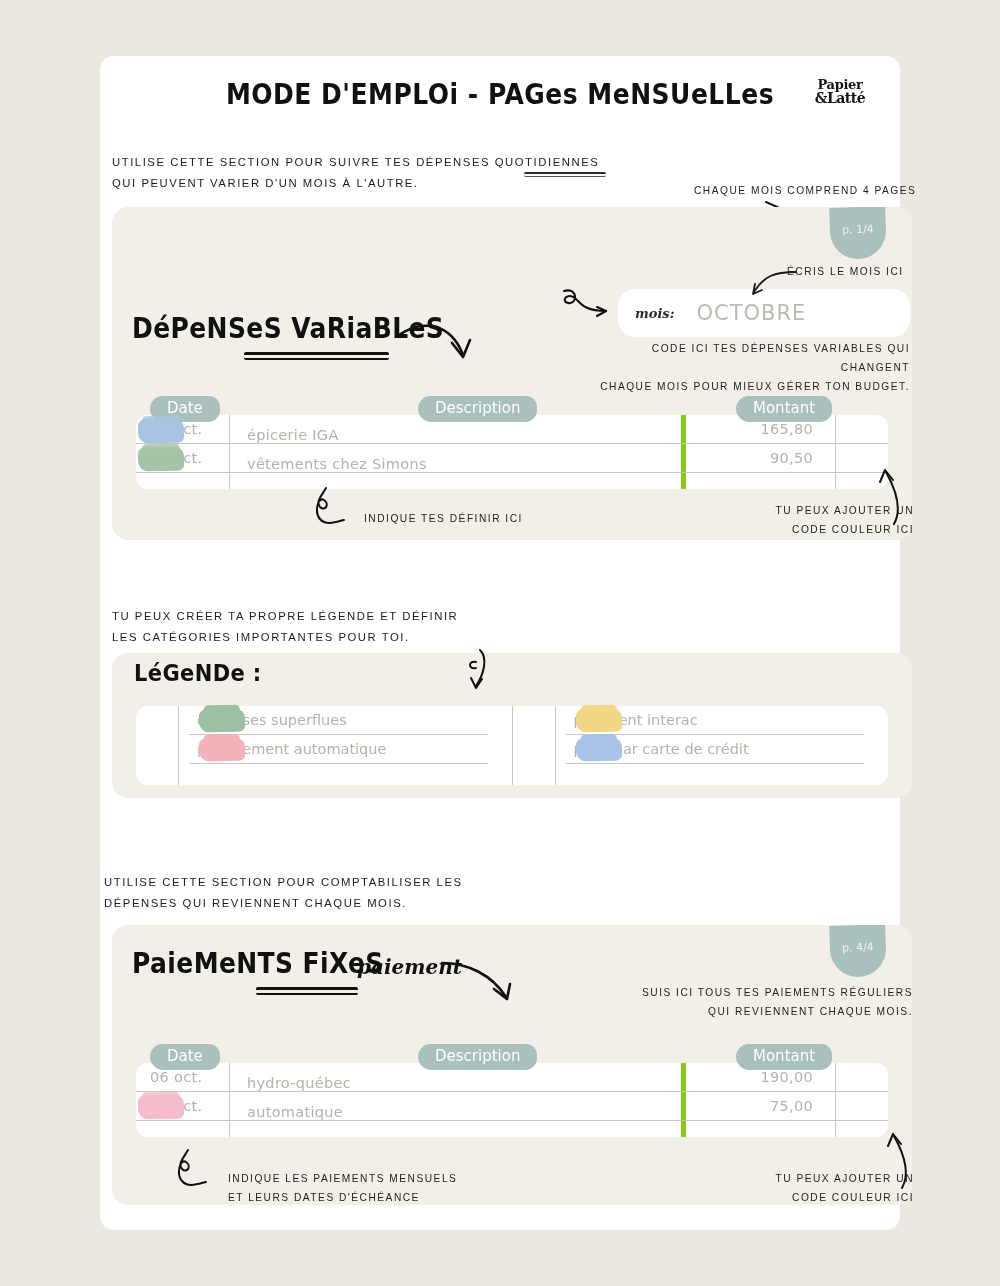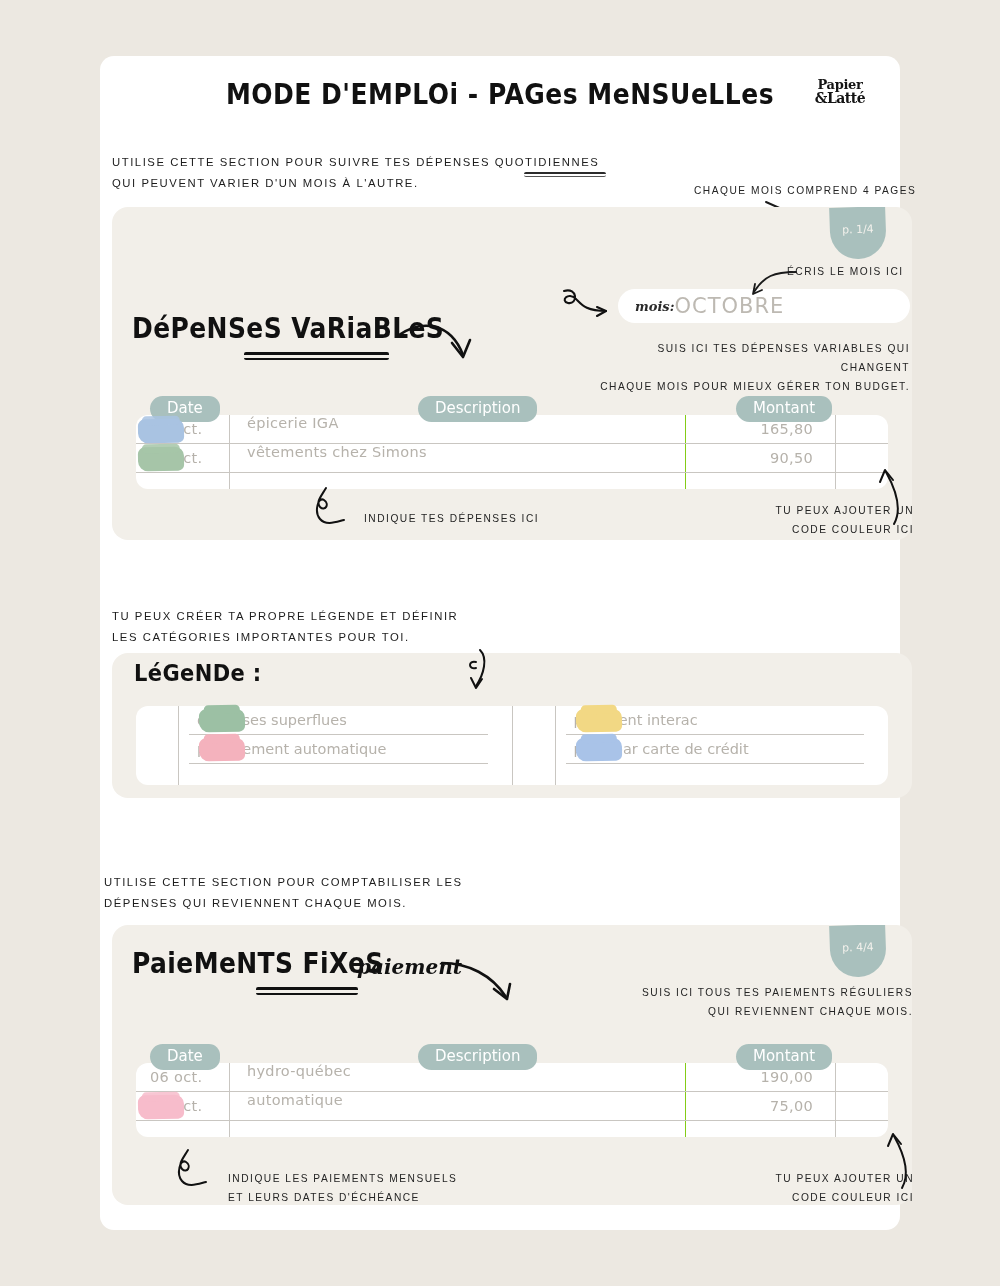--- a/index.html
+++ b/index.html
@@ -130,38 +130,39 @@
     height:0;
     border-top:3px solid #111;
     border-bottom:2px solid #111;
     padding-top:3px;
     border-radius:2px;
   }
 
   
   .mois-box{
     position:absolute; left:618px; top:289px;
-    width:292px; height:34px;
+    width:292px; height:48px;
     background:#ffffff;
     border-radius:17px;
     display:flex; align-items:center;
   }
   .mois-label{
     font-family:"DejaVu Serif", serif;
     font-style:italic;
     font-weight:bold;
     font-size:13px;
     color:#2a2a2a;
     margin-left:17px;
   }
   .mois-value{
     font-family:"DejaVu Sans", sans-serif;
     font-size:21px;
     color:#bdb9b2;
     letter-spacing:1px;
+    margin-left:22px;
   }
 
   
   .table{
     position:absolute;
     background:#ffffff;
     border-radius:12px;
   }
   .thead{ position:absolute; top:-17px; left:0; width:100%; height:0; }
   .thead .pill{ position:absolute; }
@@ -177,23 +178,23 @@
   .cell-date{
     width:94px; min-width:94px;
     padding-left:14px;
     border-right:1px solid #c9c6c1;
     height:100%;
     display:flex; align-items:center;
   }
   .cell-desc{
     flex:1;
     padding-left:17px;
-    border-right:1px solid #84cc16;
+    border-right:5px solid #84cc16;
     height:100%;
-    display:flex; align-items:flex-start;
+    display:flex; align-items:flex-end;
   }
   .cell-amt{
     width:150px; min-width:150px;
     padding-right:22px;
     border-right:1px solid #c9c6c1;
     height:100%;
     display:flex; align-items:center; justify-content:flex-end;
   }
   .cell-clr{
     width:52px; min-width:52px;
@@ -373,27 +374,27 @@
   <path d="M50 26 L 41 22 M50 26 L 41 31" stroke="#111" stroke-width="2.1" fill="none" stroke-linecap="round"></path>
 </svg>
 
 <div class="caps-sm note-ecris">ÉCRIS LE MOIS ICI</div>
 
 <svg class="arrow" style="left:740px;top:268px;" width="60" height="40" viewBox="0 0 60 40">
   <path d="M56 4 C 34 4, 24 8, 14 24" stroke="#1a1a1a" stroke-width="1.8" fill="none" stroke-linecap="round"></path>
   <path d="M13 26 L 22 22 M13 26 L 15 16" stroke="#1a1a1a" stroke-width="1.8" fill="none" stroke-linecap="round"></path>
 </svg>
 
-<div class="caps-sm note-suis1">SUIS ICI TES DÉPENSES VARIABLES QUI CHANGENT
+<div class="caps-sm note-suis1">CODE ICI TES DÉPENSES VARIABLES QUI CHANGENT
 CHAQUE MOIS POUR MIEUX GÉRER TON BUDGET.</div>
 
 <svg class="arrow" style="left:310px;top:486px;" width="56" height="46" viewBox="0 0 56 46">
   <path d="M16 2 C 10 12, 6 16, 10 21 C 15 26, 20 18, 14 14 C 8 10, 4 26, 10 33 C 16 40, 26 36, 34 34" stroke="#111" stroke-width="2" fill="none" stroke-linecap="round"></path>
 </svg>
-<div class="caps-sm note-indique1">INDIQUE TES DÉPENSES ICI</div>
+<div class="caps-sm note-indique1">INDIQUE TES DÉFINIR ICI</div>
 
 <div class="caps-sm note-code1">TU PEUX AJOUTER UN
 CODE COULEUR ICI</div>
 <svg class="arrow" style="left:872px;top:466px;" width="40" height="62" viewBox="0 0 40 62">
   <path d="M22 58 C 30 44, 24 24, 14 6" stroke="#111" stroke-width="2" fill="none" stroke-linecap="round"></path>
   <path d="M13 4 L 21 14 M13 4 L 8 16" stroke="#111" stroke-width="2" fill="none" stroke-linecap="round"></path>
 </svg>
 
 <div class="panel" id="panel-legende">
   <div class="hand-head" style="position:absolute;left:22px;top:10px;font-size:21px;">LéGeNDe :</div>

